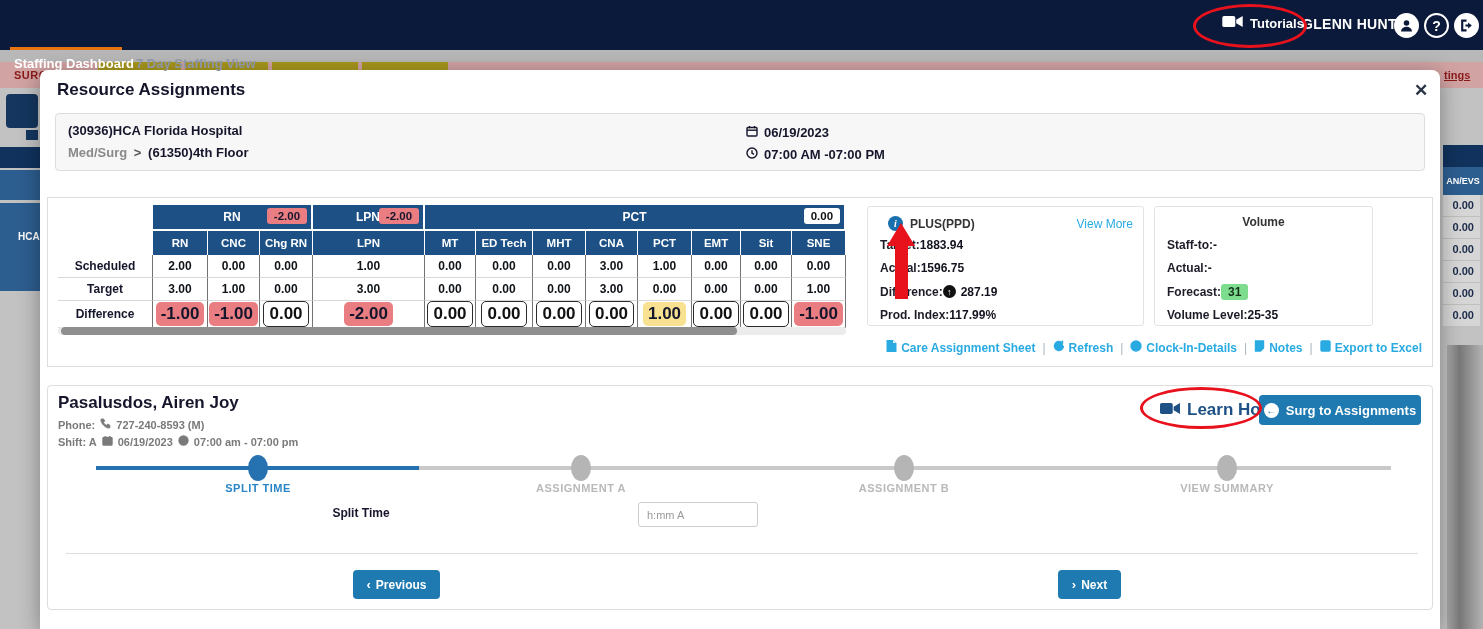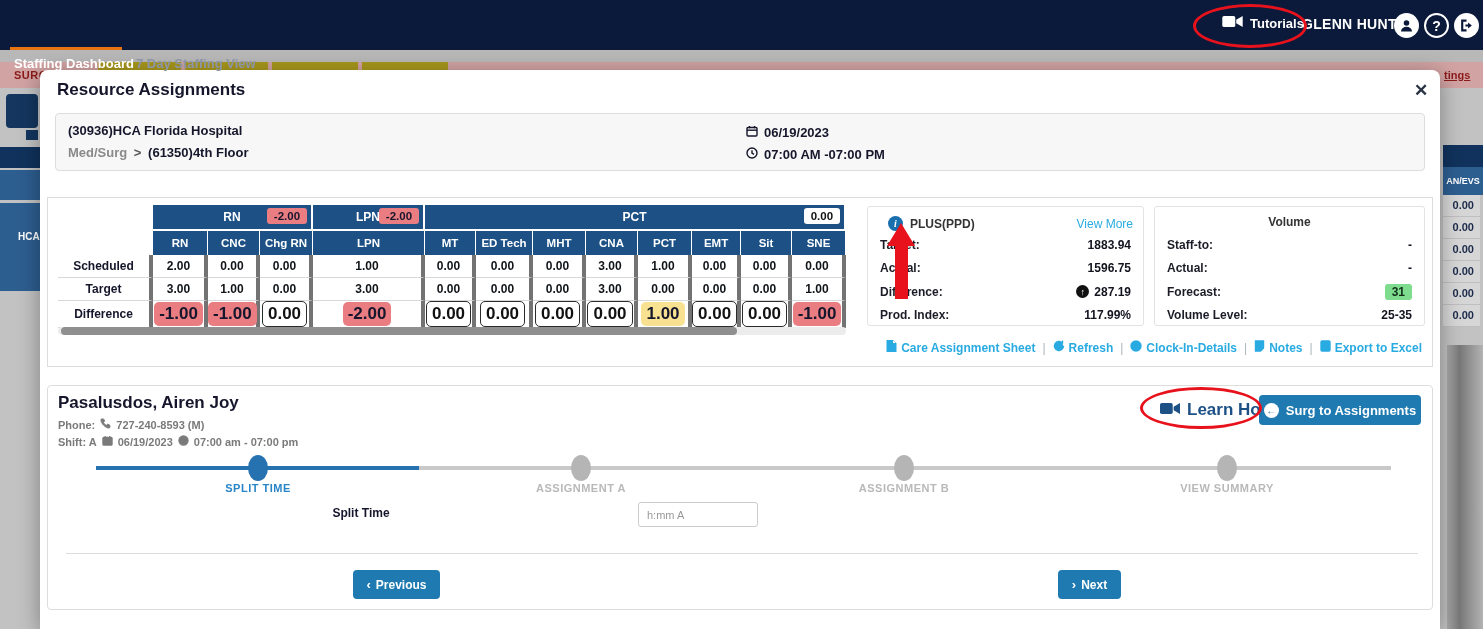--- a/index.html
+++ b/index.html
@@ -51,37 +51,37 @@
   
   .upper-box { position:absolute; left:7px; top:127px; width:1386px; height:170px; border:1px solid #ddd; border-radius:0; }
   .show-skills { position:absolute; left:13px; top:27px; width:92px; height:26px; background:#d6d6d6; border:1px solid #bbb; border-radius:4px; font-size:11.5px; font-weight:bold; color:#1b1b1b; font-family:"Liberation Sans",sans-serif; cursor:pointer; }
   table.stable { position:absolute; left:10px; top:7px; width:788px; border-collapse:separate; border-spacing:0; table-layout:fixed; }
   .stable th.group { background:#1d5186; color:#fff; font-size:12px; font-weight:bold; height:26px; position:relative; border-right:2px solid #fff; border-bottom:2px solid #fff; }
   .stable th.corner { background:#fff; }
   .gbadge { position:absolute; right:4px; top:3px; font-size:11.5px; font-weight:bold; border-radius:3px; padding:2px 7px; }
   .gbadge.red { background:#e97d82; color:#15162b; }
   .gbadge.white { background:#fff; color:#111; }
   .stable th.colh { background:#1d5186; color:#fff; font-size:11.5px; font-weight:bold; height:24px; border-right:1px solid #fff; }
-  .stable td { background:#fff; text-align:center; font-size:12px; font-weight:bold; color:#101418; height:23px; border-right:4px solid #737373; border-bottom:1px solid #d8d8d8; }
+  .stable td { background:#fff; text-align:center; font-size:12px; font-weight:bold; color:#101418; height:23px; border-right:1px solid #737373; border-bottom:1px solid #d8d8d8; }
   .stable td.rlabel { color:#15162b; }
   .badge { display:inline-block; min-width:38px; padding:2px 5px; border-radius:5px; font-size:17px; font-weight:bold; }
   .badge.red { background:#e97d82; color:#15162b; }
   .badge.yellow { background:#f8e291; color:#15162b; }
   .badge.outline { background:#fff; border:1.5px solid #2b2b2b; color:#111; }
   .h-track { position:absolute; left:10px; top:129px; width:788px; height:8px; background:#ececec; border-radius:4px; }
   .h-thumb { position:absolute; left:3px; top:0; width:676px; height:8px; background:#8f8f8f; border-radius:4px; cursor:pointer; }
 
   .side-panel { position:absolute; top:8px; height:120px; background:#fff; border:1px solid #e3e3e3; border-radius:3px; }
   .plus-panel { left:819px; width:277px; }
-  .vol-panel { left:1106px; width:271px; }
+  .vol-panel { left:1106px; width:219px; }
   .p-head { display:flex; align-items:center; justify-content:space-between; padding:7px 10px 0 20px; height:26px; }
   .p-head-left { display:flex; align-items:center; gap:7px; font-size:12px; color:#333; font-weight:bold; }
   .info-circle { width:15px; height:15px; border-radius:50%; background:#1a6fae; color:#fff; font-size:10px; font-weight:bold; font-style:italic; font-family:"Liberation Serif",serif; display:inline-flex; align-items:center; justify-content:center; cursor:pointer; }
   .view-more { font-size:12px; color:#29abe2; cursor:pointer; }
-  .prow { display:flex; justify-content:space-between; align-items:center; height:23.5px; padding:0 12px; }
+  .prow { display:flex; justify-content:flex-start; align-items:center; height:23.5px; padding:0 12px; }
   .prow .pl { font-size:12px; font-weight:bold; color:#1c1c28; }
   .prow .pv { font-size:12px; font-weight:bold; color:#13131f; display:flex; align-items:center; gap:5px; }
   .up-circle { width:13px; height:13px; border-radius:50%; background:#111; color:#fff; font-size:9px; display:inline-flex; align-items:center; justify-content:center; }
   .vol-title { text-align:center; font-size:12px; font-weight:bold; color:#333; padding-top:8px; height:26px; }
   .green-badge { background:#7edc8e; color:#14301a; border-radius:3px; padding:1px 7px; font-weight:bold; }
 
   .links-row { position:absolute; right:10px; top:142px; display:flex; align-items:center; gap:7px; font-size:12px; font-weight:bold; }
   .alink { color:#29abe2; display:flex; align-items:center; gap:4px; cursor:pointer; }
   .alink svg { fill:#29abe2; stroke:#29abe2; }
   .pipe { color:#a9b6bd; font-weight:normal; }

